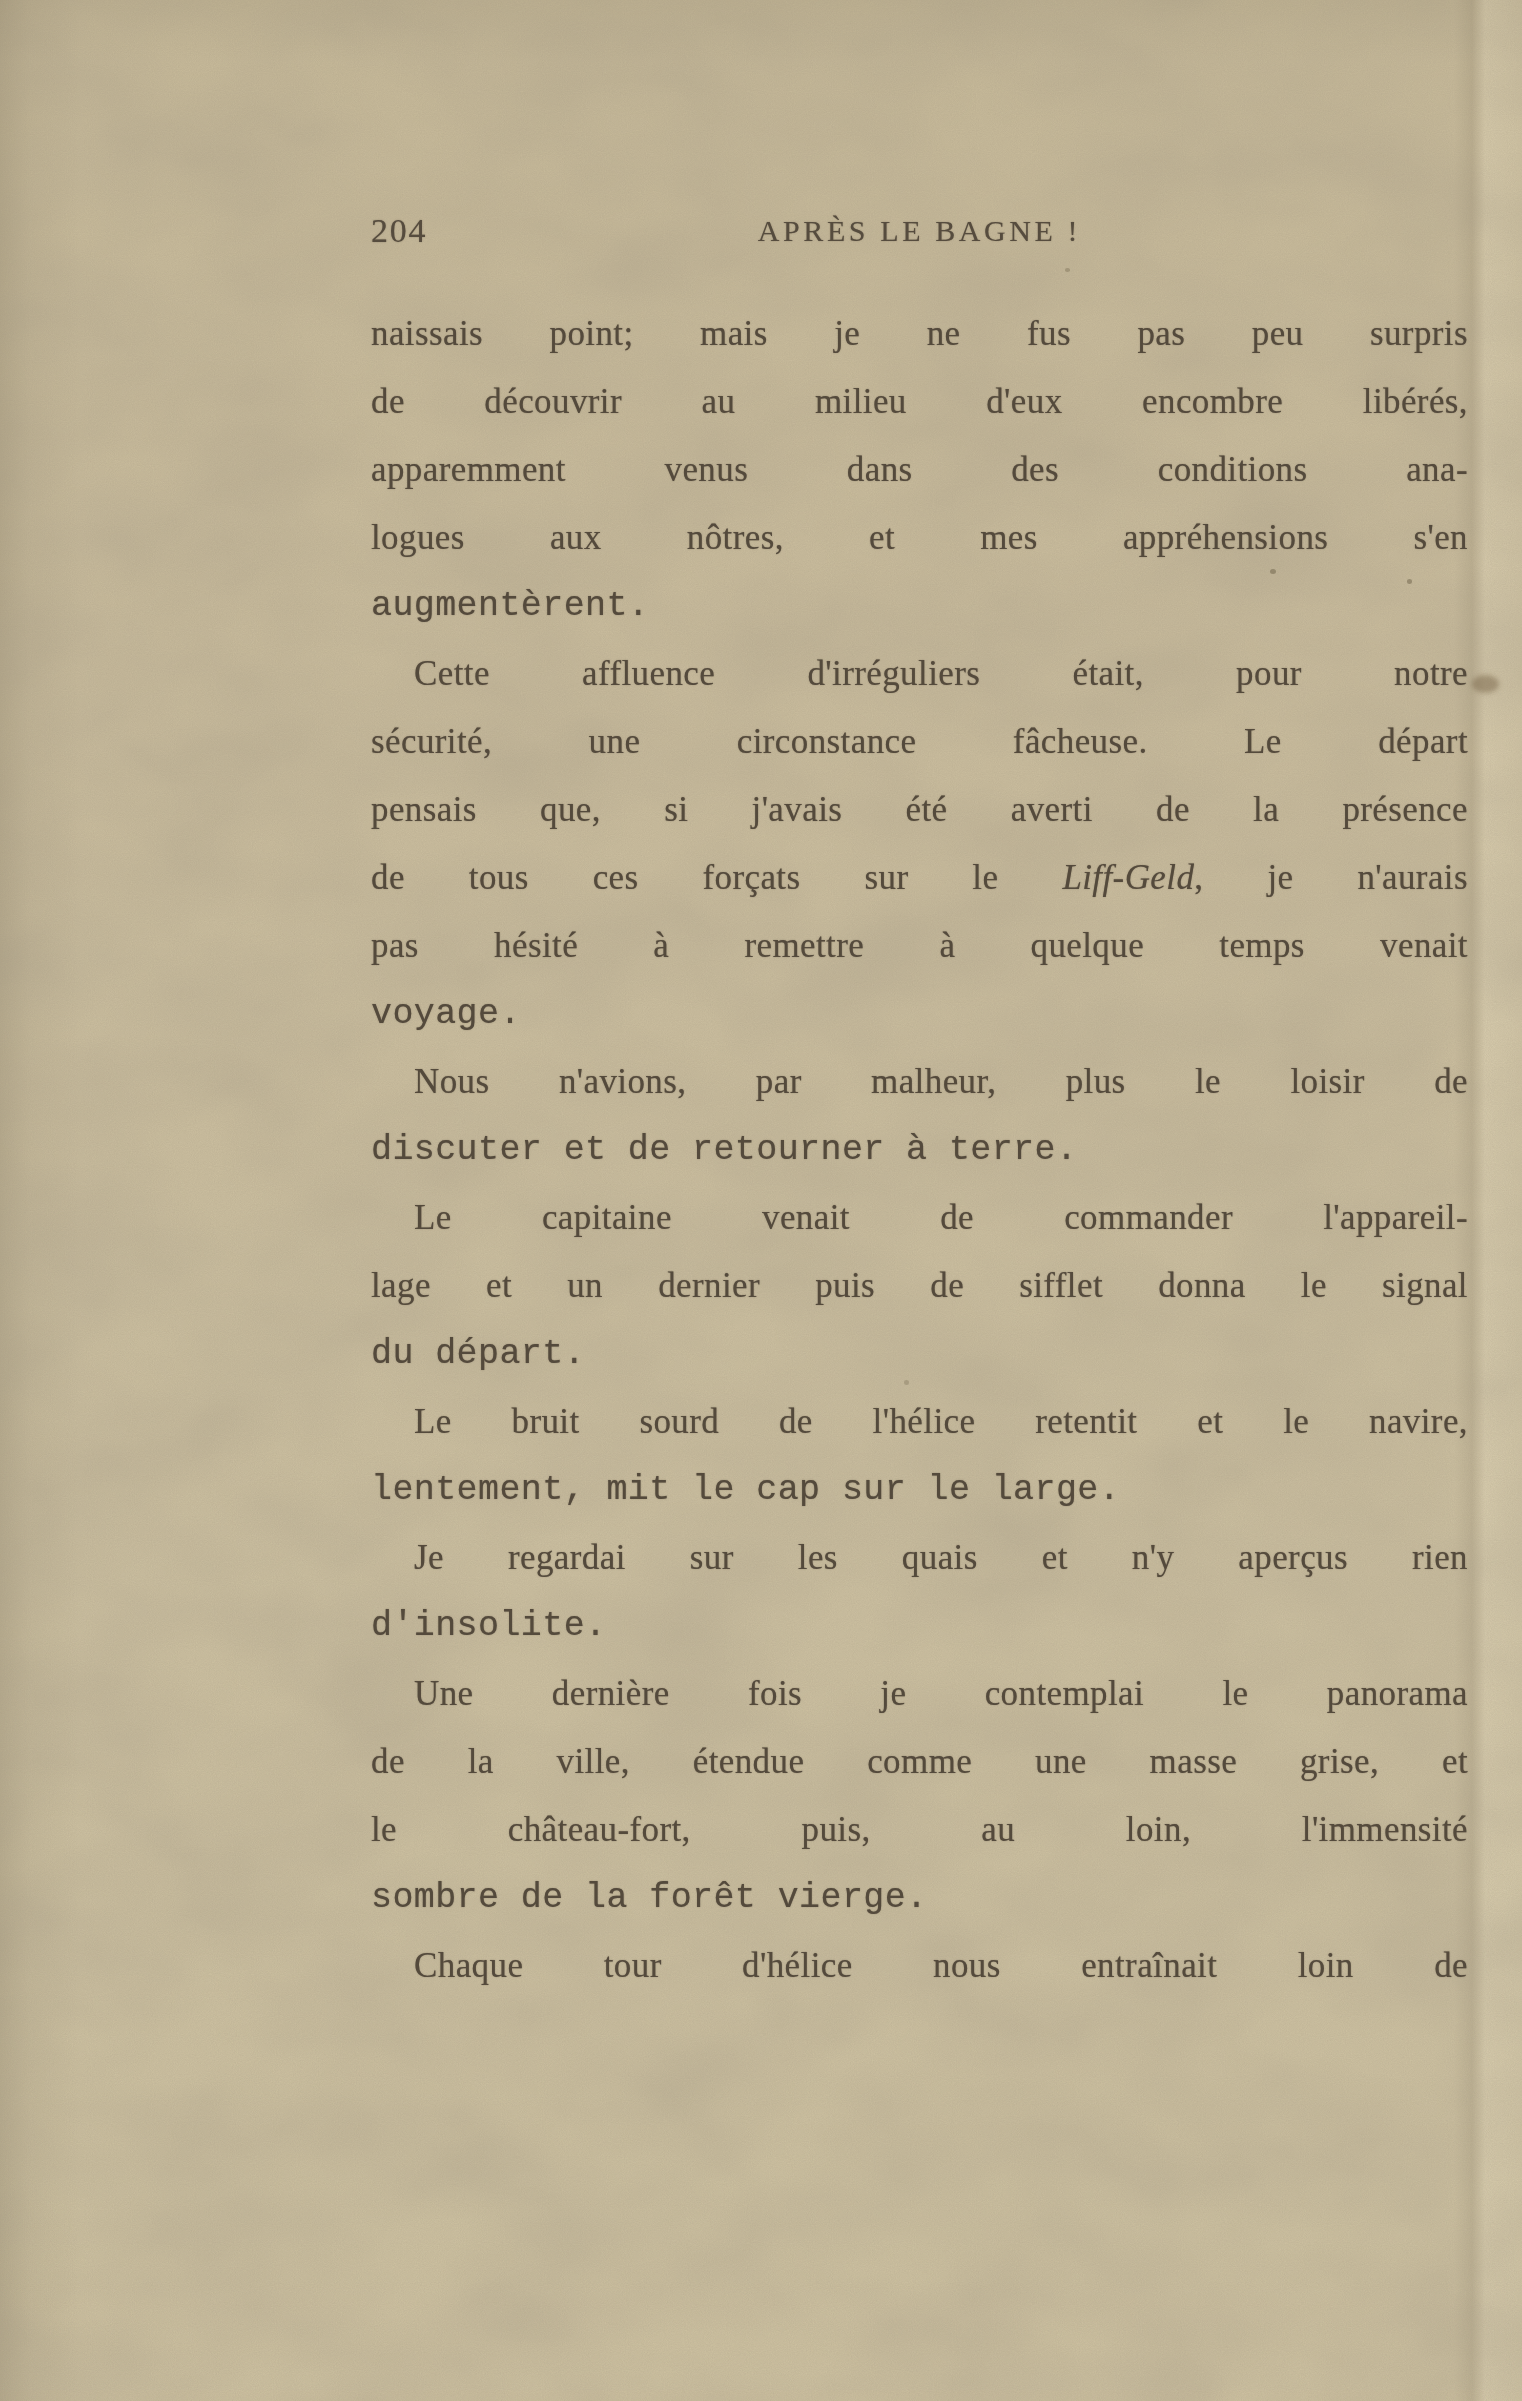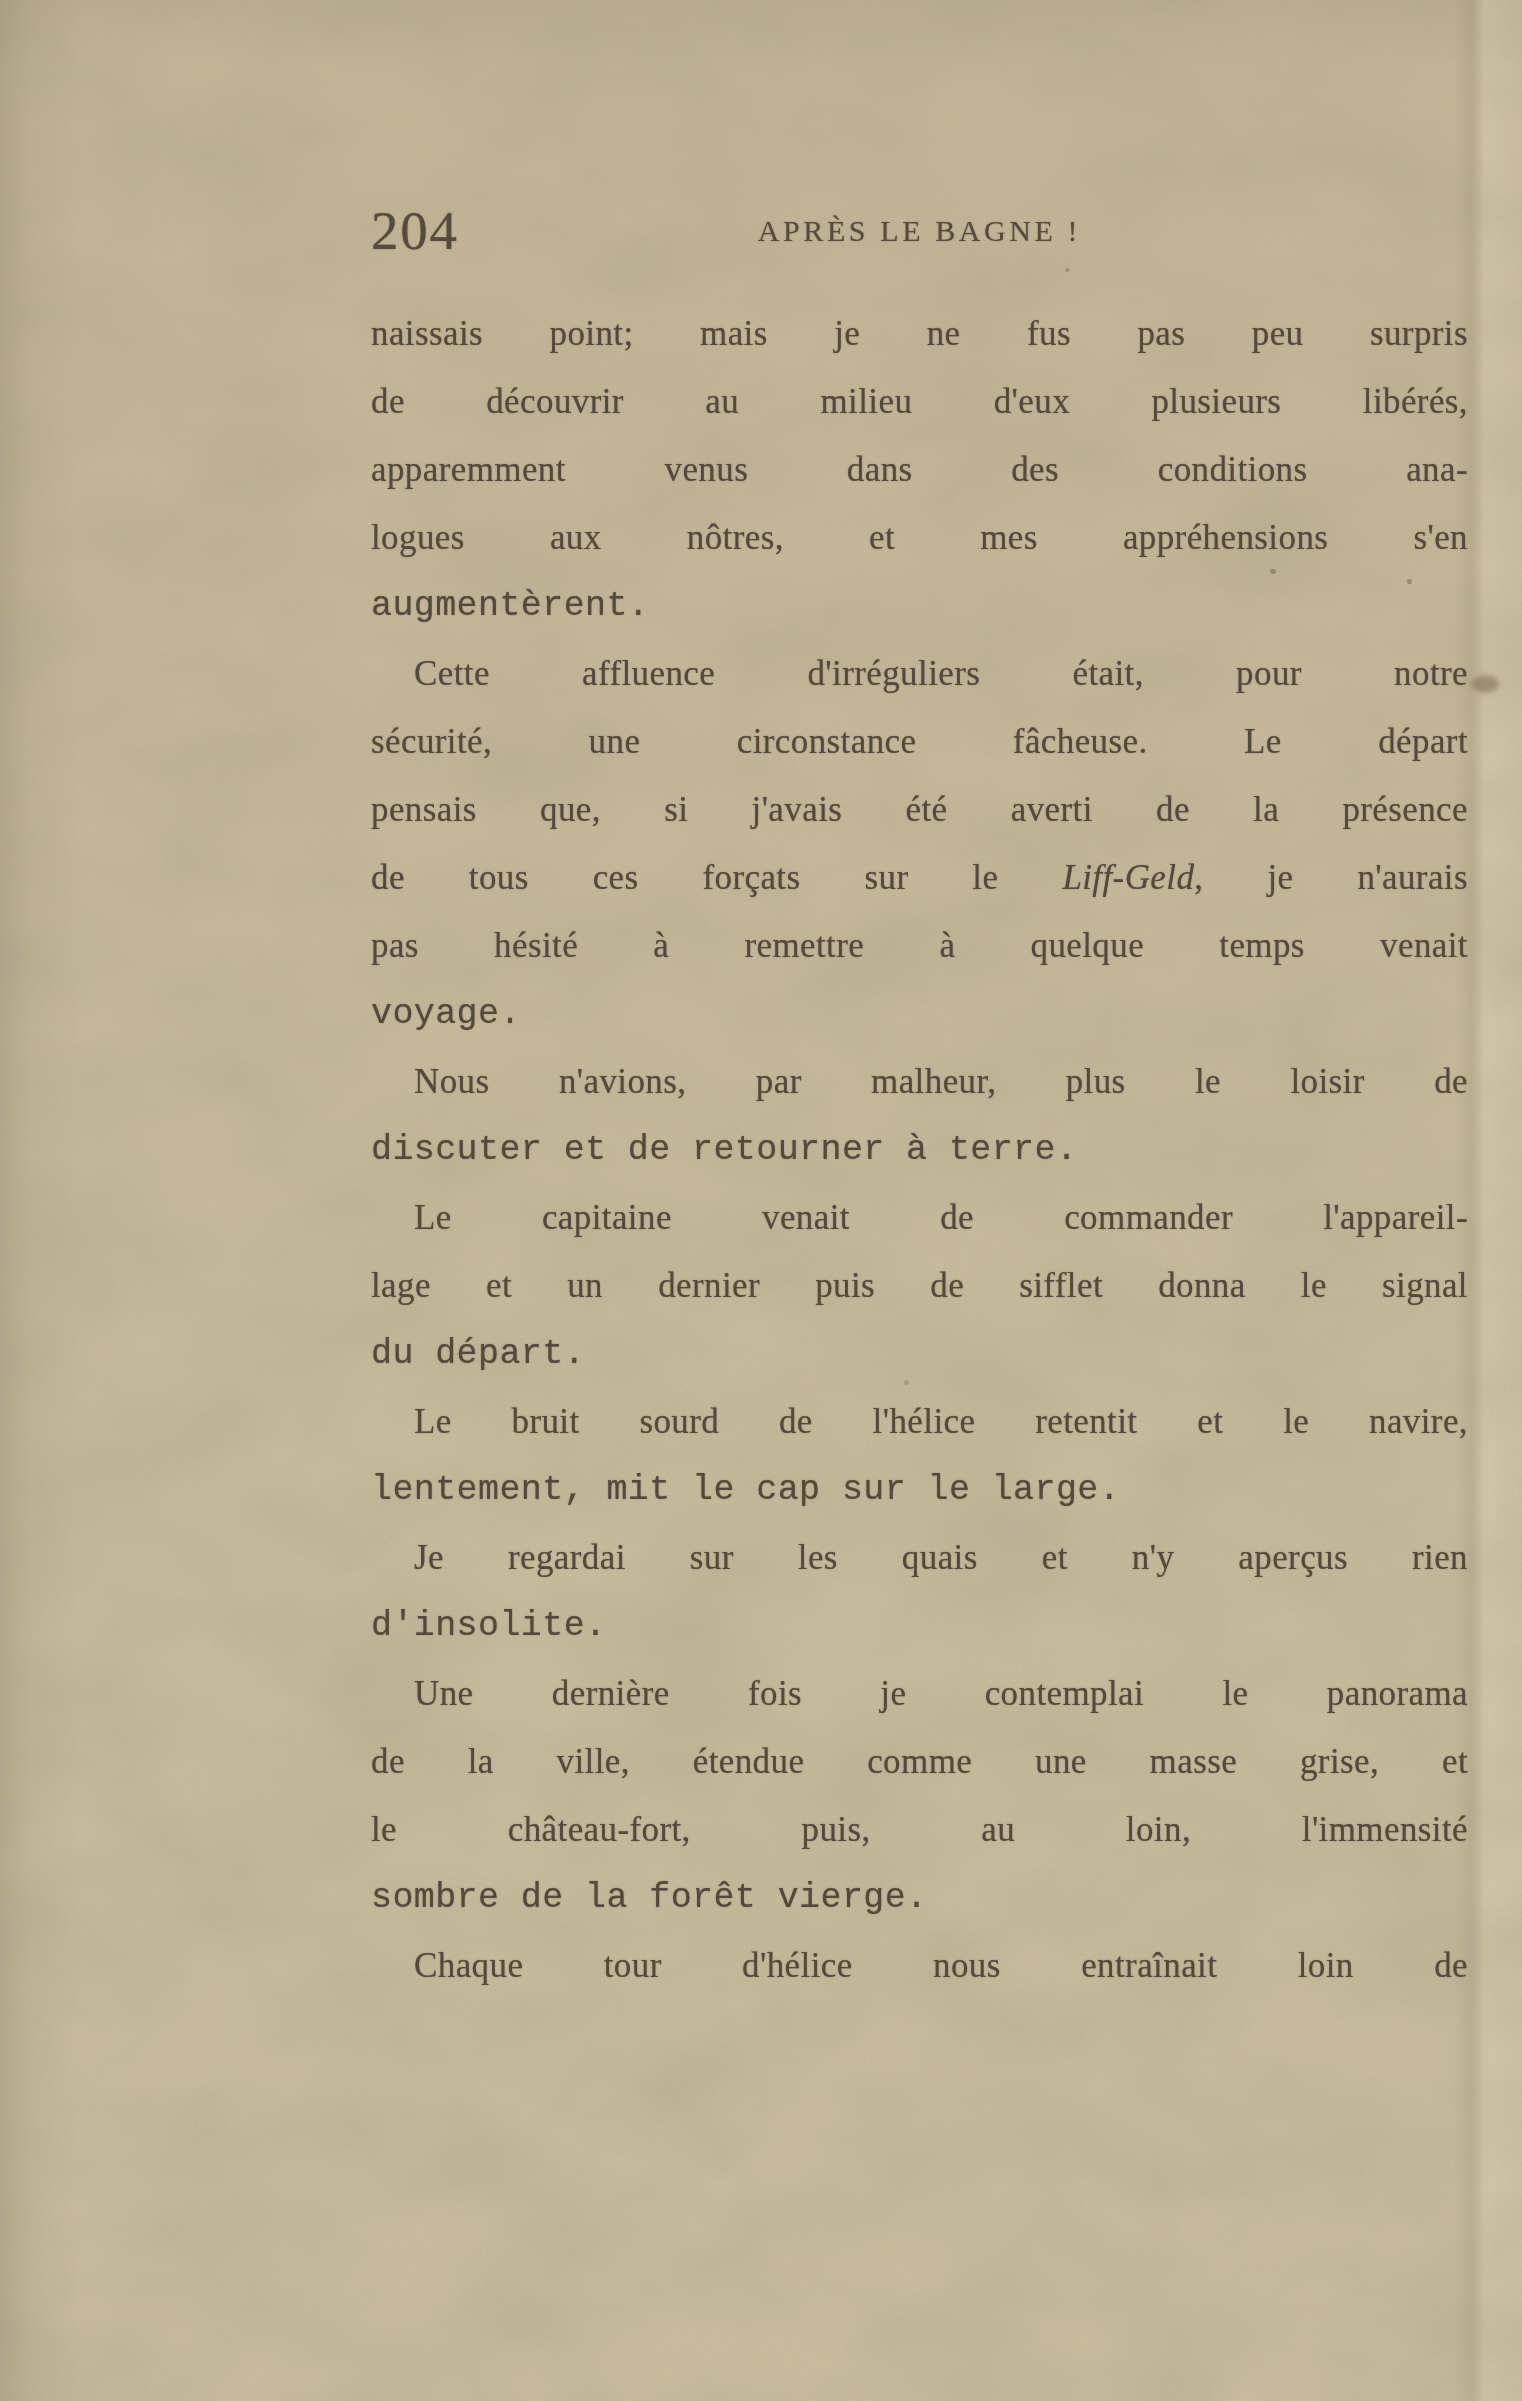--- a/index.html
+++ b/index.html
@@ -38,21 +38,21 @@
   }
   .page-header {
     position: relative;
     height: 43px;
     color: #564c3e;
   }
   .folio {
     position: absolute;
     left: 0;
     top: 0;
-    font-size: 55px;
+    font-size: 34px;
     line-height: 43px;
     letter-spacing: 1.8px;
     text-shadow: 0 0 1.3px rgba(86,76,62,0.65);
   }
   .running-title {
     position: absolute;
     left: 0;
     right: 0;
     top: 0;
     text-align: center;
@@ -138,21 +138,21 @@
   <div class="speck-3"></div>
   <div class="speck-4"></div>
 
   <div class="content">
     <div class="page-header">
       <span class="folio">204</span>
       <span class="running-title">APRÈS LE BAGNE !</span>
     </div>
     <div class="body-text">
         <div class="line"><span>naissais point; mais je ne fus pas peu surpris</span></div>
-        <div class="line"><span>de découvrir au milieu d'eux plusieurs libérés,</span></div>
+        <div class="line"><span>de découvrir au milieu d'eux encombre libérés,</span></div>
         <div class="line"><span>apparemment venus dans des conditions ana-</span></div>
         <div class="line"><span>logues aux nôtres, et mes appréhensions s'en</span></div>
         <div class="line end"><span>augmentèrent.</span></div>
         <div class="line indent"><span>Cette affluence d'irréguliers était, pour notre</span></div>
         <div class="line"><span>sécurité, une circonstance fâcheuse. Le départ</span></div>
         <div class="line"><span>pensais que, si j'avais été averti de la présence</span></div>
         <div class="line"><span>de tous ces forçats sur le </span><span class="it">Liff-Geld</span><span>, je n'aurais</span></div>
         <div class="line"><span>pas hésité à remettre à quelque temps venait</span></div>
         <div class="line end"><span>voyage.</span></div>
         <div class="line indent"><span>Nous n'avions, par malheur, plus le loisir de</span></div>

